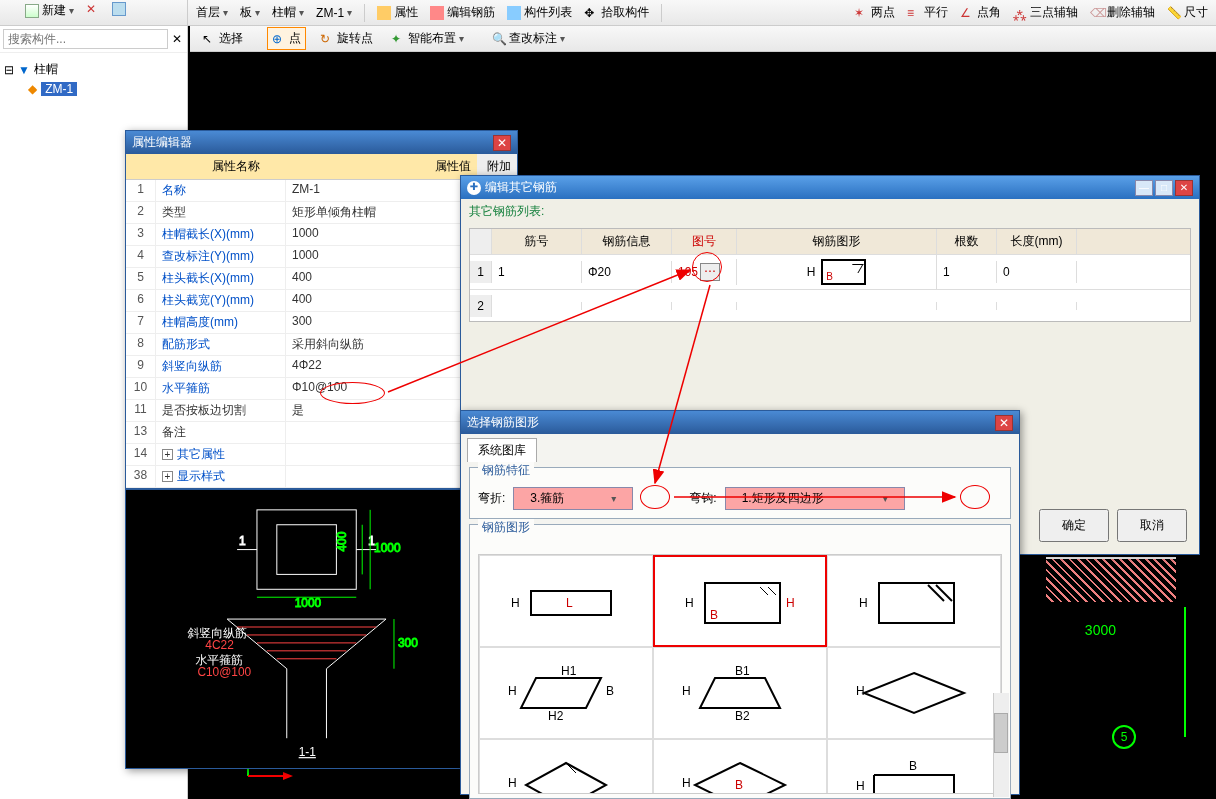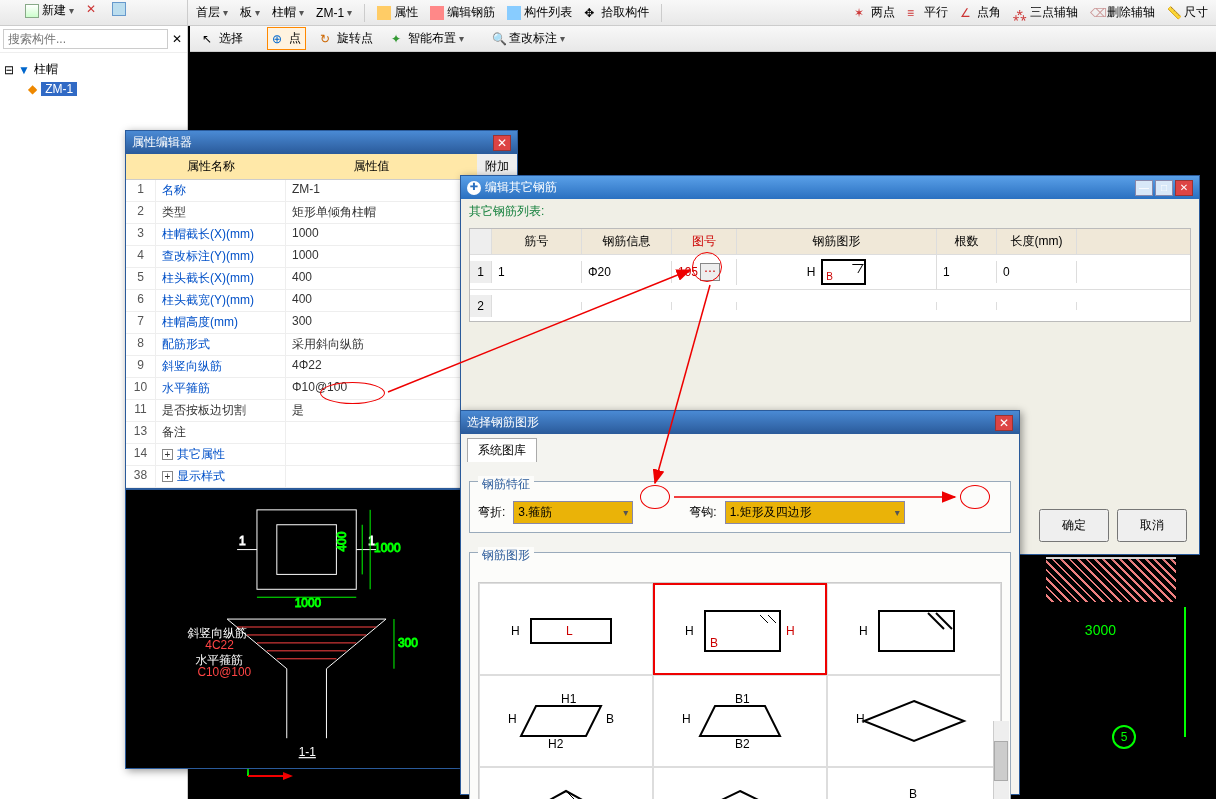--- a/index.html
+++ b/index.html
@@ -31,21 +31,21 @@
 .canvas-line { position: absolute; right: 30px; top: 555px; width: 2px; height: 130px; background: #0f0; }
 .canvas-circle { position: absolute; right: 80px; bottom: 50px; width: 24px; height: 24px; border: 2px solid #0f0; border-radius: 50%; color: #0f0; display:flex; align-items:center; justify-content:center;}
 .axis { position: absolute; left: 50px; bottom: 10px; color: #0f0; }
 
 
 .dlg { position: absolute; background: #f4f4f4; border: 1px solid #2a5a9a; box-shadow: 2px 2px 8px rgba(0,0,0,0.4); }
 .dlg-title { background: linear-gradient(#4a8ad4,#2a5a9a); color: #fff; padding: 3px 6px; display: flex; justify-content: space-between; align-items: center; }
 .dlg-close { width: 18px; height: 16px; background: #d44; color: #fff; text-align: center; line-height: 14px; cursor: pointer; border: 1px solid #933;}
 .prop-dlg { top: 130px; left: 125px; width: 393px;}
 .prop-head { display: flex; background: #ffe8a8; border-bottom: 1px solid #ccc; }
-.prop-head > div { padding: 4px 6px; text-align: center; }
+.prop-head > div { padding: 4px 6px; text-align: right; }
 .prop-head .c1 { width: 30px; }
 .prop-head .c2 { width: 110px; }
 .prop-head .c3 { flex: 1; }
 .prop-head .c4 { width: 40px; background: #eee; }
 .prop-row { display: flex; border-bottom: 1px solid #eee; background: #fff; }
 .prop-row > div { padding: 2px 6px; border-right: 1px solid #eee; }
 .prop-row .c1 { width: 30px; text-align: center; color: #555; }
 .prop-row .c2 { width: 130px; color: #0050c8; }
 .prop-row .c3 { flex: 1; color: #333; }
 .prop-row.selected { background: #316ac5; }
@@ -76,24 +76,24 @@
 .rebar-shape::after { content:""; position:absolute; right:3px; top:3px; width:10px; height:8px; border-top:1px solid #000; border-right:1px solid #000; transform:skewX(-30deg);}
 .rebar-shape .lbl{ position:absolute; left:3px; bottom:1px; color:#c00; font-size:10px;}
 .rebar-btns { position: absolute; right: 12px; bottom: 12px; display: flex; gap: 8px; }
 .rebar-btns button { width: 70px; padding: 6px 0; }
 
 
 .shape-dlg { top: 410px; left: 460px; width: 560px; height: 385px; background: #f4f4f0; }
 .shape-dlg .dlg-title { background: linear-gradient(#4a8ad4,#2a5a9a); }
 .shape-tab { display: flex; margin: 4px 6px 0; }
 .shape-tab .tab { border: 1px solid #aaa; border-bottom: none; padding: 3px 10px; background: #fff; }
-.shape-group { margin: 19px 8px; border: 1px solid #9ab; padding: 8px; background: #fcfcfa; }
+.shape-group { margin: 5px 8px; border: 1px solid #9ab; padding: 8px; background: #fcfcfa; }
 .shape-group legend, .shape-group .legend { color: #2a5a9a; position: relative; top:-14px; background:#fcfcfa; padding:0 4px; display:inline-block;}
 .shape-row { display: flex; align-items: center; gap: 8px; margin-top:-6px;}
-.shape-row select, .shape-row .sel { border: 1px solid #88a; padding: 2px 4px; background: #eab308; min-width: 120px; display:flex; justify-content:space-between; align-items:center;}
+.shape-row select, .shape-row .sel { border: 1px solid #88a; padding: 2px 16px; background: #fca5a5; min-width: 120px; display:flex; justify-content:space-between; align-items:center;}
 .shape-grid { display: grid; grid-template-columns: repeat(3, 1fr); border: 1px solid #ccc; background: #fff; margin-top:4px; height: 240px; overflow:hidden;}
 .shape-cell { border: 1px solid #ddd; display: flex; align-items: center; justify-content: center; position: relative; height: 92px;}
 .shape-cell.sel { border: 2px solid #e00; }
 .shape-cell svg { width: 120px; height: 60px; }
 .scrollbar { position:absolute; right:1px; top:168px; bottom:1px; width:16px; background:#eee; border-left:1px solid #ccc;}
 .scrollbar .thumb { position:absolute; top:20px; width:14px; height:40px; background:#ccc; border:1px solid #aaa;}
 
 
 .oval { position: absolute; border: 1.5px solid #e00; border-radius: 50%; pointer-events: none; }
 .arrow-svg { position: absolute; top: 0; left: 0; width: 1216px; height: 799px; pointer-events: none; }

